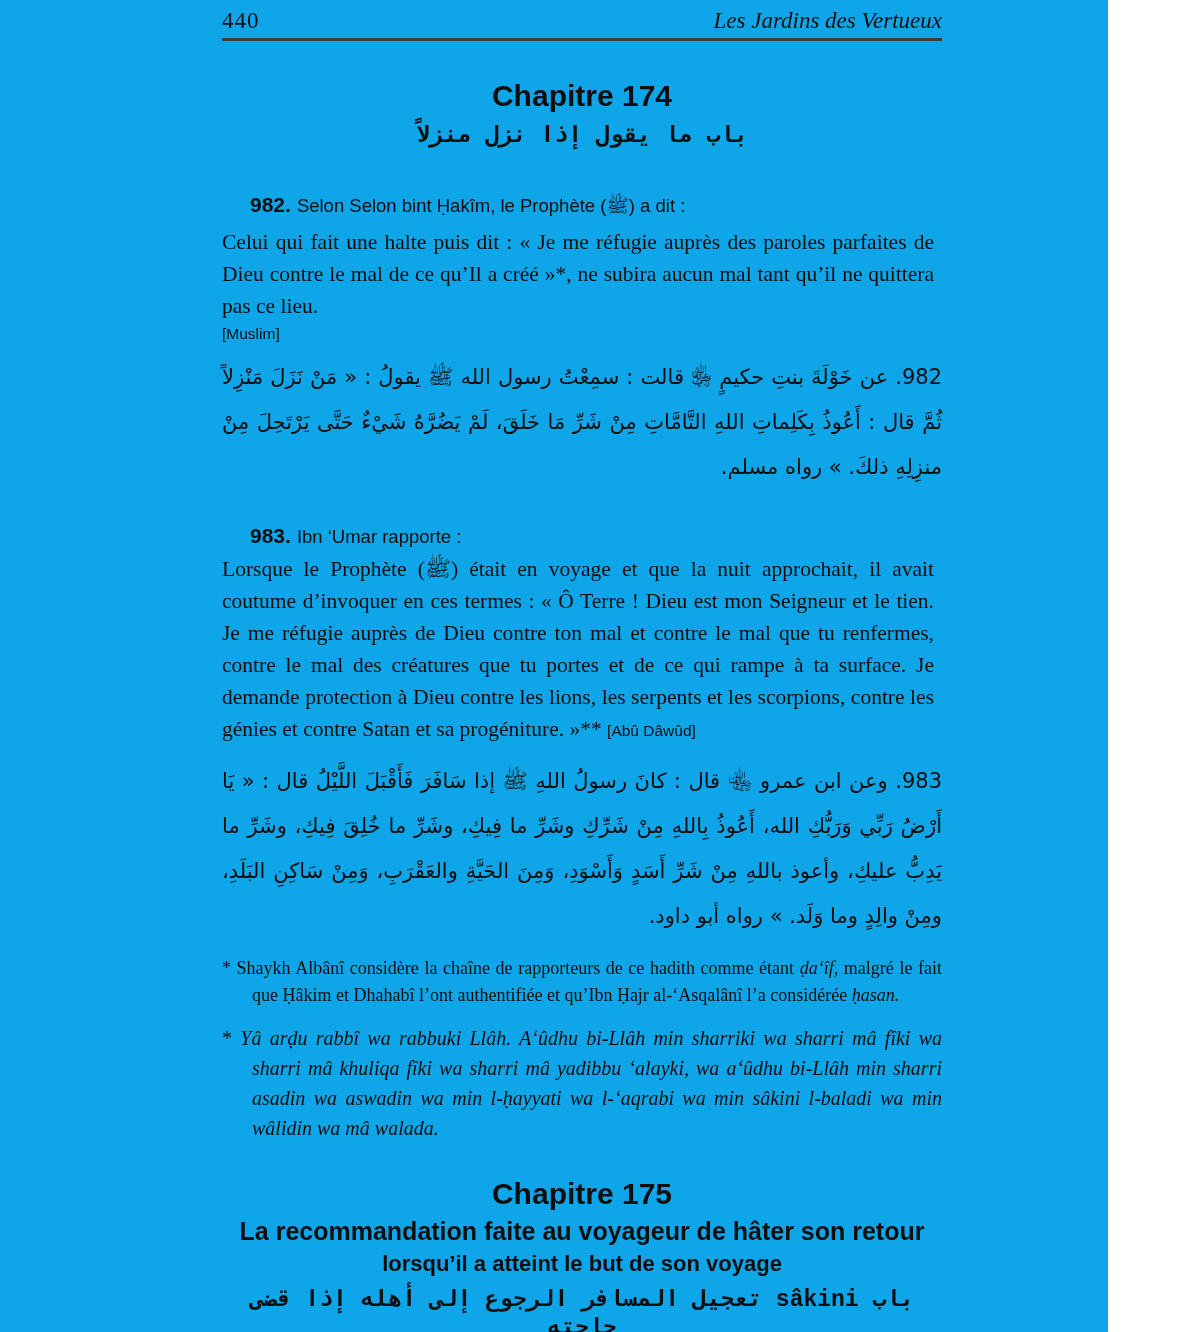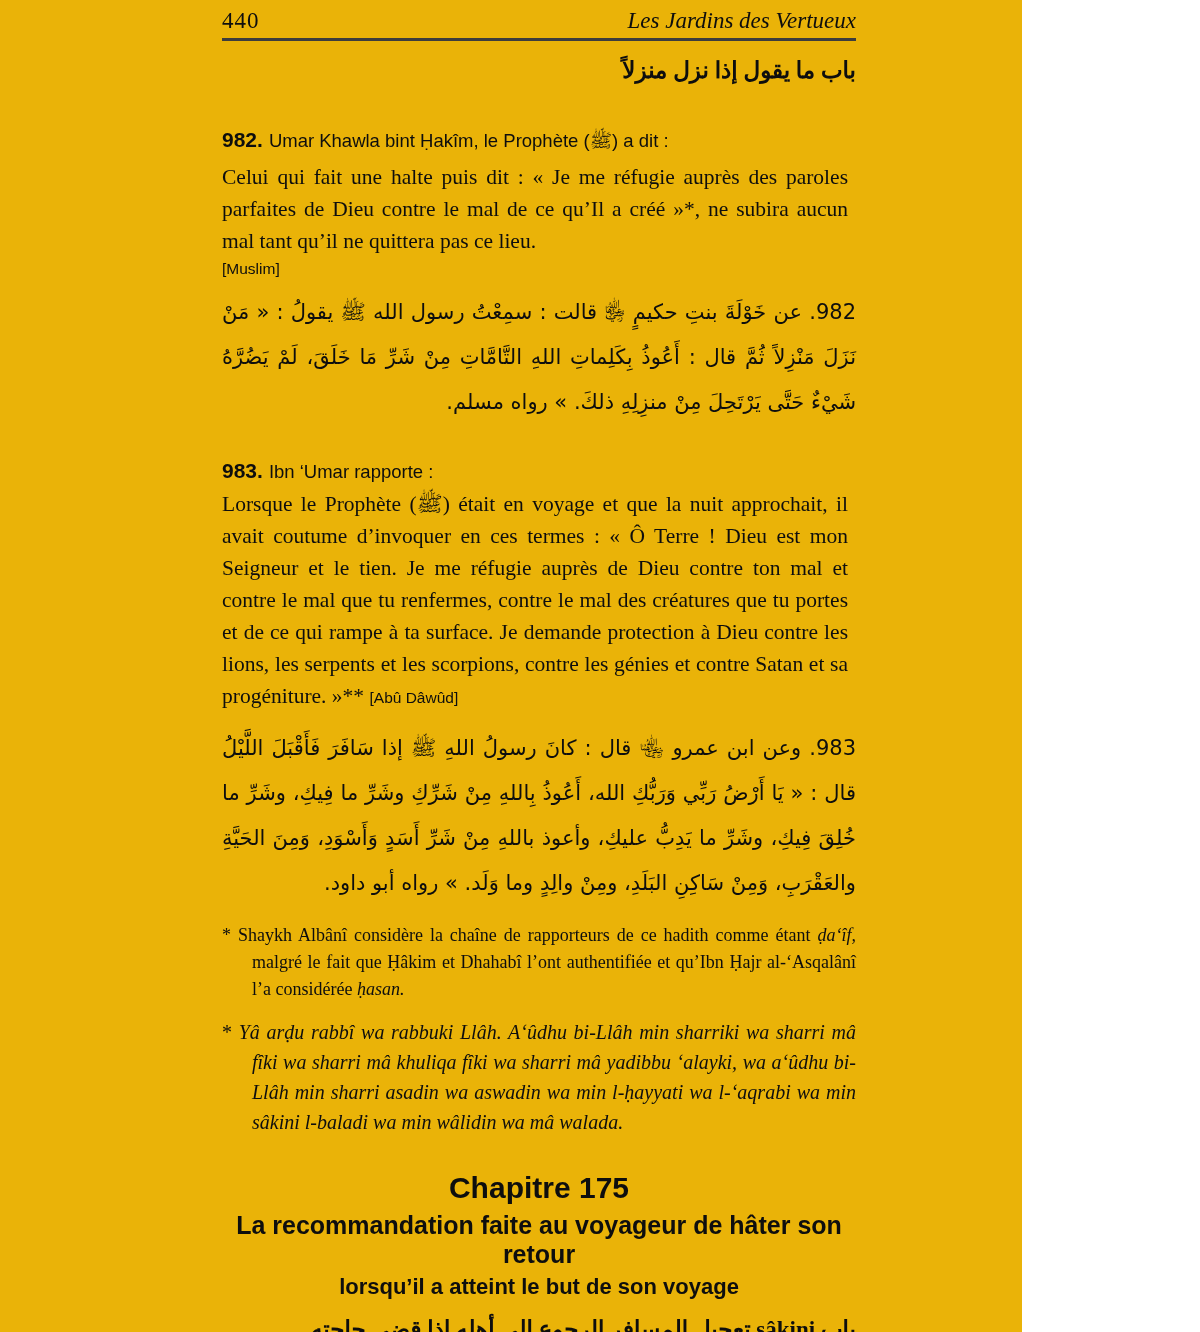--- a/index.html
+++ b/index.html
@@ -4,21 +4,21 @@
 <style>
   html, body { margin: 0; padding: 0; }
   body {
     width: 1200px; height: 1332px;
     background: #ffffff;
     color: #0e0e0e;
     font-family: "Liberation Serif", serif;
     -webkit-font-smoothing: antialiased;
     overflow: hidden;
   }
-  .page { position: relative; width: 1022px; height: 1332px; background: #eab308; }
+  .page { position: relative; width: 1108px; height: 1332px; background: #0ea5e9; }
   .content { margin: 0 166px 0 222px; }
 
   
   .header-row {
     display: flex; justify-content: space-between; align-items: baseline;
     padding-top: 8px;
   }
   .page-number { font-size: 23px; letter-spacing: 1px; }
   .running-title { font-style: italic; font-size: 23px; }
   .header-rule { border: none; border-top: 3px solid #3d3d3d; margin: 4px 0 0 0; }
@@ -30,34 +30,34 @@
   }
   .chap-title {
     text-align: center; font-family: "Liberation Sans", sans-serif;
     font-weight: bold; font-size: 25px; margin: 6px 0 0 0;
   }
   .chap-title-sub {
     text-align: center; font-family: "Liberation Sans", sans-serif;
     font-weight: bold; font-size: 22px; margin: 5px 0 0 0;
   }
   .chap-title-ar {
-    direction: rtl;
-    font-family: Liberation Serif, serif;
-    font-weight: bold; font-size: 23px; margin: 16px 0 0 0;
+    text-align: center; direction: rtl;
+    font-family: Liberation Mono, monospace;
+    font-weight: bold; font-size: 23px; margin: 8px 0 0 0;
   }
 
   
   .hadith-head {
     font-family: "Liberation Sans", sans-serif;
     font-size: 18.5px; margin: 0;
   }
   .m-982 { margin-top: 44px; }
   .m-983 { margin-top: 34px; }
   .m-984 { margin-top: 40px; }
-  .hadith-num { font-weight: bold; font-size: 21px; margin-right: 6px; }
+  .hadith-num { font-weight: bold; font-size: 21px; margin-right: 6px; margin-left: 28px; }
   .hadith-body {
     font-size: 21.5px; line-height: 32px; text-align: justify;
     margin: 5px 8px 0 0;
   }
   .source {
     font-family: "Liberation Sans", sans-serif;
     font-size: 15.5px; white-space: nowrap;
   }
   .source-line { margin: 3px 0 0 0; }
 
@@ -92,23 +92,24 @@
 
 <div class="page">
   <div class="content">
 
     <div class="header-row">
       <span class="page-number">440</span>
       <span class="running-title">Les Jardins des Vertueux</span>
     </div>
     <hr class="header-rule">
 
+    <h1 class="chap-label">Chapitre 174</h1>
     <h3 class="chap-title-ar" lang="ar" dir="rtl">باب ما يقول إذا نزل منزلاً</h3>
 
-    <p class="hadith-head m-982"><span class="hadith-num">982.</span><span>Umar Khawla bint Ḥakîm, le Prophète (ﷺ) a dit :</span></p>
+    <p class="hadith-head m-982"><span class="hadith-num">982.</span><span>Selon Selon bint Ḥakîm, le Prophète (ﷺ) a dit :</span></p>
     <p class="hadith-body">Celui qui fait une halte puis dit : « Je me réfugie auprès des paroles parfaites de Dieu contre le mal de ce qu’Il a créé »*, ne subira aucun mal tant qu’il ne quittera pas ce lieu.</p>
     <p class="source-line"><span class="source">[Muslim]</span></p>
     <p class="arabic" lang="ar" dir="rtl">982. عن خَوْلَةَ بنتِ حكيمٍ ﵂ قالت : سمِعْتُ رسول الله ﷺ يقولُ : « مَنْ نَزَلَ مَنْزِلاً ثُمَّ قال : أَعُوذُ بِكَلِماتِ اللهِ التَّامَّاتِ مِنْ شَرِّ مَا خَلَقَ، لَمْ يَضُرَّهُ شَيْءٌ حَتَّى يَرْتَحِلَ مِنْ منزِلِهِ ذلكَ. » رواه مسلم.</p>
 
     <p class="hadith-head m-983"><span class="hadith-num">983.</span><span>Ibn ‘Umar rapporte :</span></p>
     <p class="hadith-body"><span>Lorsque le Prophète (ﷺ) était en voyage et que la nuit approchait, il avait coutume d’invoquer en ces termes : « Ô Terre ! Dieu est mon Seigneur et le tien. Je me réfugie auprès de Dieu contre ton mal et contre le mal que tu renfermes, contre le mal des créatures que tu portes et de ce qui rampe à ta surface. Je demande protection à Dieu contre les lions, les serpents et les scorpions, contre les génies et contre Satan et sa progéniture. »**</span>
       <span class="source">[Abû Dâwûd]</span></p>
     <p class="arabic" lang="ar" dir="rtl">983. وعن ابن عمرو ﵄ قال : كانَ رسولُ اللهِ ﷺ إذا سَافَرَ فَأَقْبَلَ اللَّيْلُ قال : « يَا أَرْضُ رَبِّي وَرَبُّكِ الله، أَعُوذُ بِاللهِ مِنْ شَرِّكِ وشَرِّ ما فِيكِ، وشَرِّ ما خُلِقَ فِيكِ، وشَرِّ ما يَدِبُّ عليكِ، وأعوذ باللهِ مِنْ شَرِّ أَسَدٍ وَأَسْوَدِ، وَمِنَ الحَيَّةِ والعَقْرَبِ، وَمِنْ سَاكِنِ البَلَدِ، ومِنْ والِدٍ وما وَلَد. » رواه أبو داود.</p>
 
     <p class="footnote"><span class="fn-marker">*</span>

